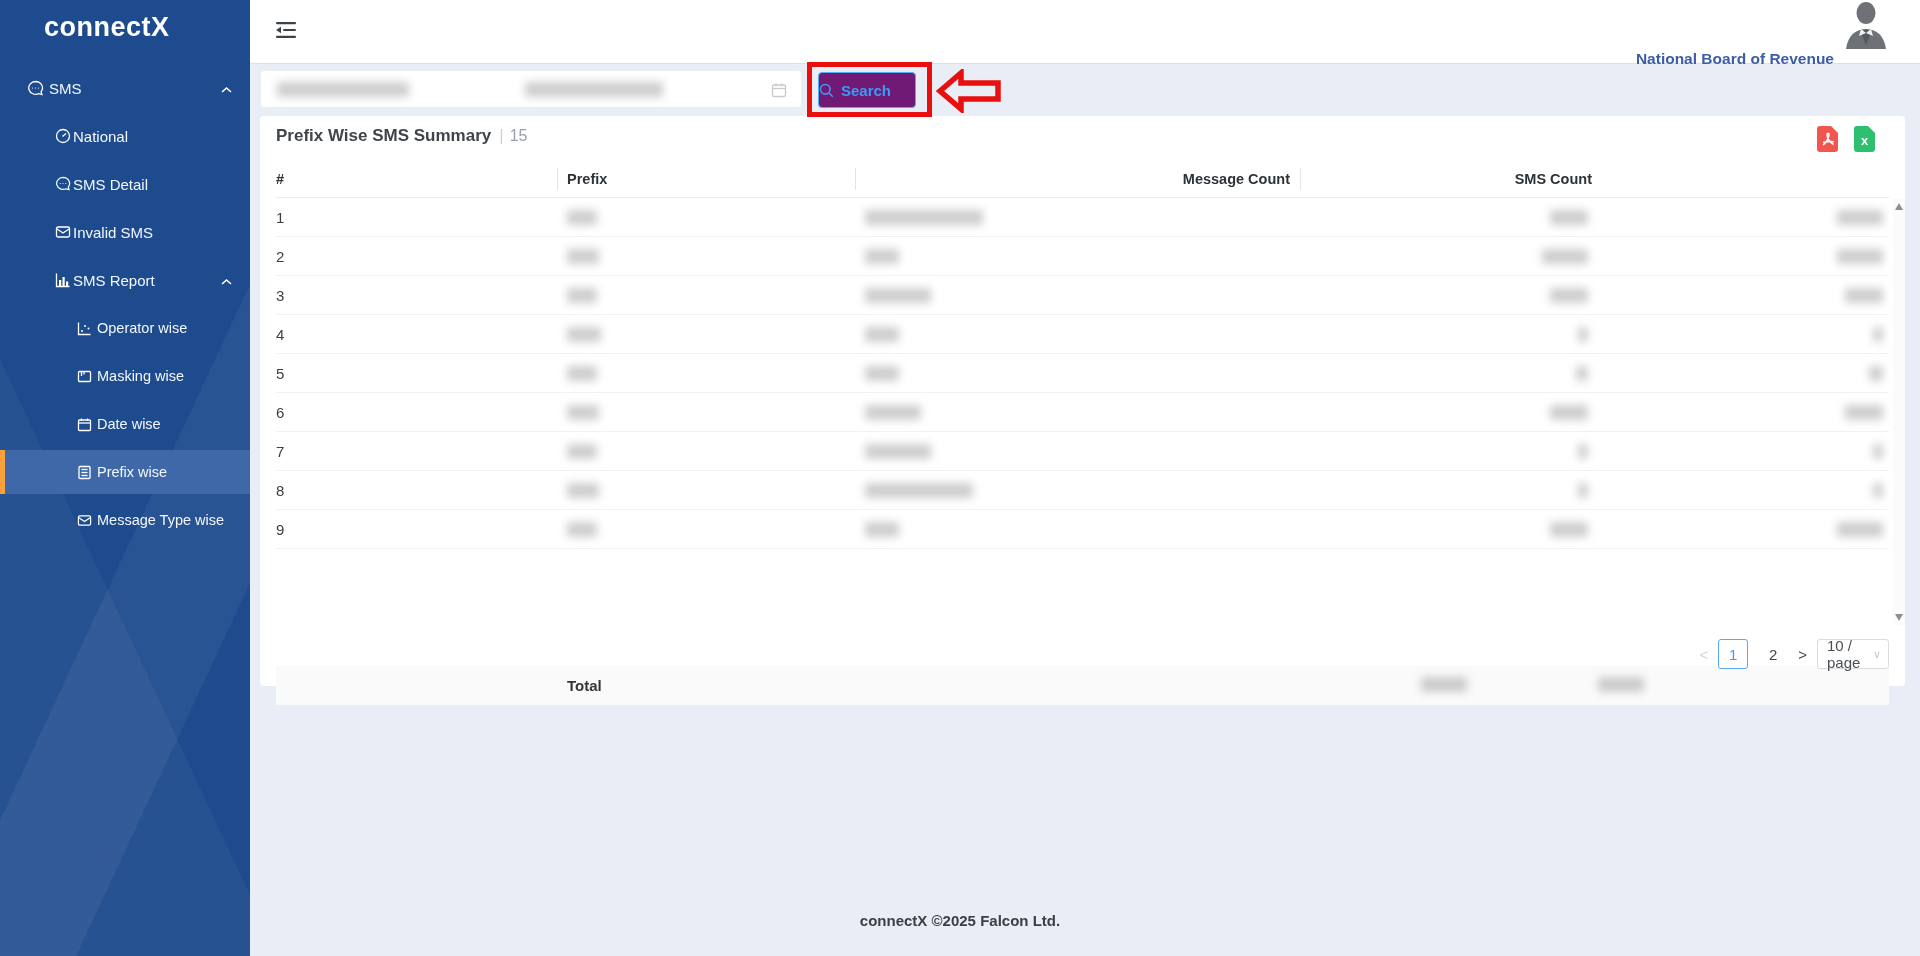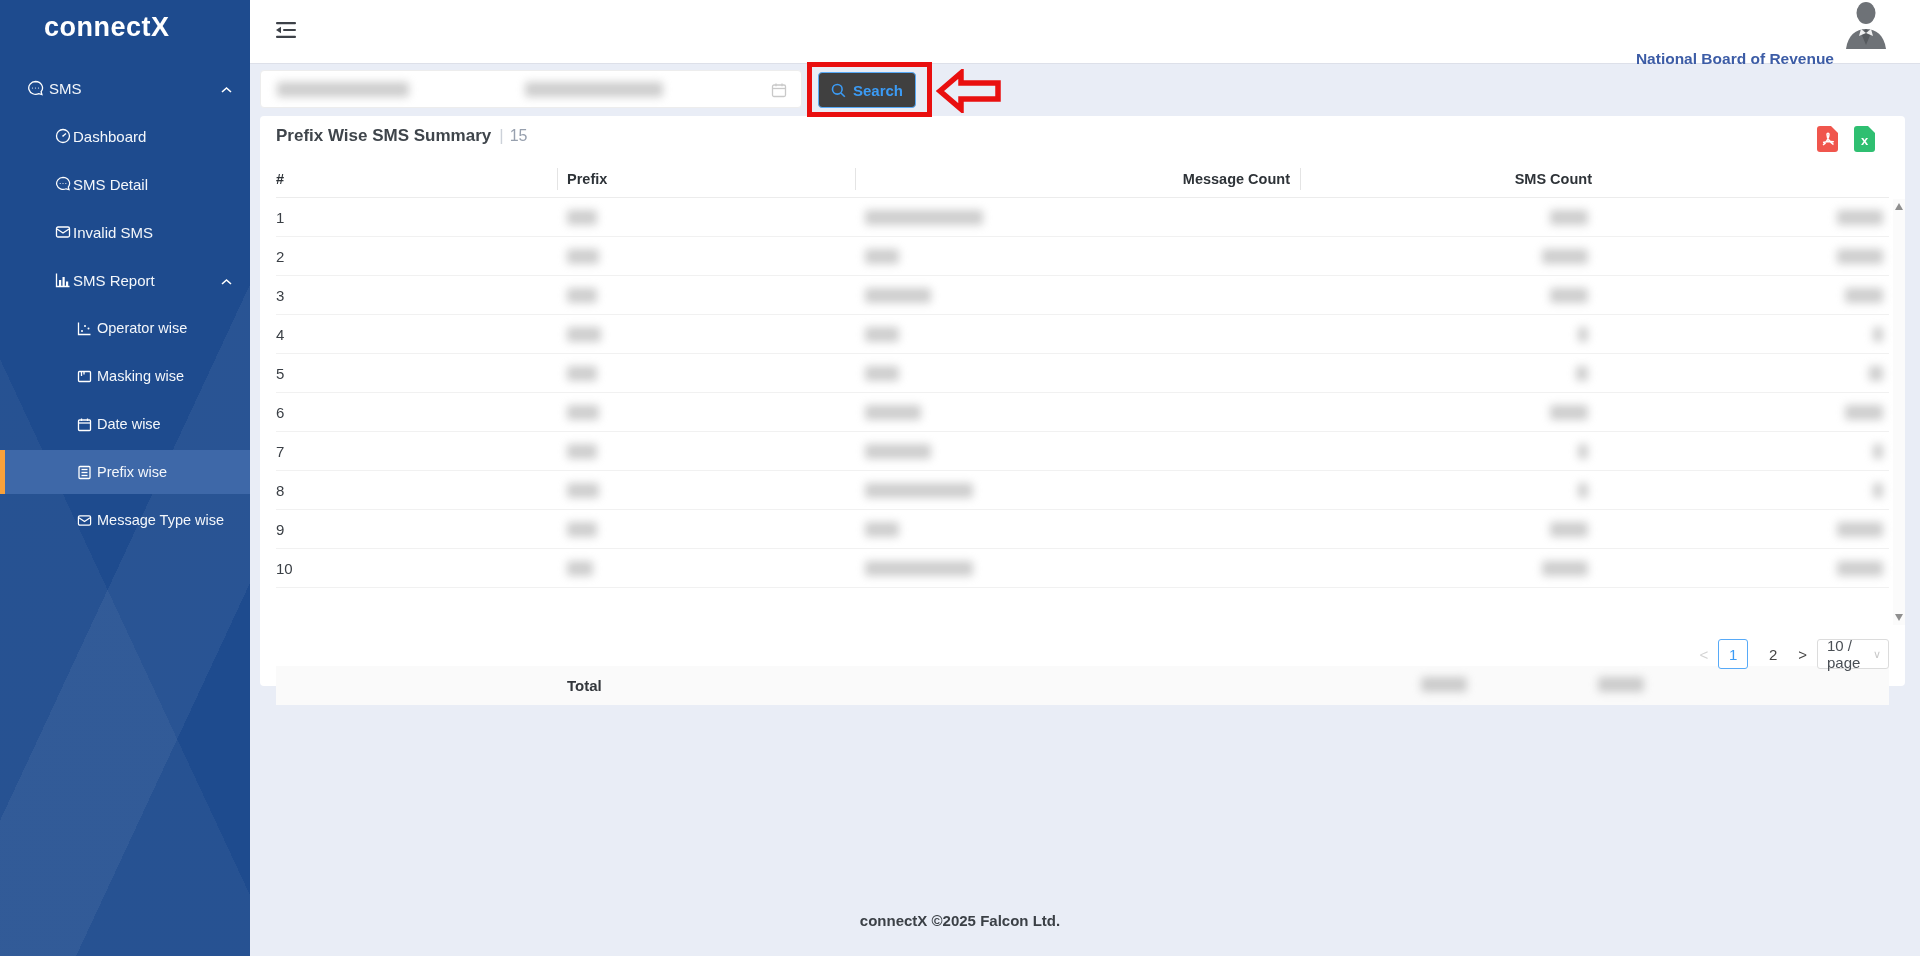--- a/index.html
+++ b/index.html
@@ -34,21 +34,21 @@
 
   
   .content { position:absolute; left:250px; top:63px; width:1670px; height:893px; }
 
   
   .range-picker { position:absolute; left:10px; top:7px; width:542px; height:38px; background:#fff; border:1px solid #ededed; border-radius:4px; cursor:text; }
   .blur-blob { display:inline-block; height:15px; background:#9d9d9d; opacity:0.5; border-radius:3px; filter:blur(4px); }
   .rp-b1 { position:absolute; left:16px; top:11px; width:132px; }
   .rp-b2 { position:absolute; left:264px; top:11px; width:138px; }
   .rp-cal { position:absolute; right:14px; top:11px; }
-  .search-btn { position:absolute; left:568px; top:9px; width:98px; height:36px; background:#404040; border:1px solid #57aaf8; border-radius:4px; color:#3b9bf5; font-size:15px; font-weight:bold; font-family:"Liberation Sans",sans-serif; cursor:pointer; display:flex; align-items:center; justify-content:center; gap:7px; }
+  .search-btn { position:absolute; left:568px; top:9px; width:98px; height:36px; background:#701a75; border:1px solid #57aaf8; border-radius:4px; color:#3b9bf5; font-size:15px; font-weight:bold; font-family:"Liberation Sans",sans-serif; cursor:pointer; display:flex; align-items:center; justify-content:flex-start; gap:7px; }
   .annotation-box { position:absolute; left:557px; top:-1px; width:125px; height:55px; border:5px solid #e90f0f; z-index:6; pointer-events:none; }
   .annotation-arrow { position:absolute; left:686px; top:6px; z-index:6; pointer-events:none; }
 
   
   .card { position:absolute; left:10px; top:53px; width:1645px; height:570px; background:#ffffff; border-radius:4px; }
   .card-head { position:absolute; left:16px; right:16px; top:10px; height:34px; }
   .report-title { font-size:17px; font-weight:bold; color:#3f454b; }
   .title-div { color:#ccd1d9; font-size:17px; margin:0 6px 0 8px; }
   .report-count { color:#97a0ae; font-size:16px; }
   .export-icons { position:absolute; right:14px; top:0; display:flex; gap:16px; }
@@ -113,21 +113,21 @@
       </div>
 
       <div class="menu-item lvl1">
         <span class="mi-icon">
           <svg width="16" height="16" viewBox="0 0 16 16" fill="none" stroke="#fff" stroke-width="1.3">
               <circle cx="8" cy="8" r="6.5"></circle>
               <path d="M8 8l3-2.5"></path>
               <circle cx="8" cy="8" r="0.8" fill="#fff" stroke="none"></circle>
             </svg>
         </span>
-        <span class="mi-label">Dashboard</span>
+        <span class="mi-label">National</span>
       </div>
 
       <div class="menu-item lvl1">
         <span class="mi-icon">
           <svg width="16" height="16" viewBox="0 0 17 17" fill="none" stroke="#fff" stroke-width="1.3">
               <path d="M8.5 1.5a7 6.4 0 1 0 3.4 12.1l3 .9-.8-2.8A7 6.4 0 0 0 8.5 1.5z"></path>
               <circle cx="5.5" cy="8" r="0.6" fill="#fff" stroke="none"></circle>
               <circle cx="8.5" cy="8" r="0.6" fill="#fff" stroke="none"></circle>
               <circle cx="11.5" cy="8" r="0.6" fill="#fff" stroke="none"></circle>
             </svg>
@@ -439,35 +439,20 @@
               <span class="blur-blob" style="width:34px"></span>
             </div>
           <div class="c num c4pad">
               <span class="blur-blob" style="width:38px"></span>
             </div>
           <div class="c num c5pad">
               <span class="blur-blob" style="width:46px"></span>
             </div>
         </div>
 
-        <div class="trow tgrid">
-          <div class="c">10</div>
-          <div class="c c2pad">
-              <span class="blur-blob" style="width:26px"></span>
-            </div>
-          <div class="c c3pad">
-              <span class="blur-blob" style="width:108px"></span>
-            </div>
-          <div class="c num c4pad">
-              <span class="blur-blob" style="width:46px"></span>
-            </div>
-          <div class="c num c5pad">
-              <span class="blur-blob" style="width:46px"></span>
-            </div>
-        </div>
 
         <div class="total-row tgrid">
           <div class="c"></div>
           <div class="c c2pad">Total</div>
           <div class="c"></div>
           <div class="c num c4pad"><span class="blur-blob" style="width:46px"></span></div>
           <div class="c num c5pad"><span class="blur-blob" style="width:46px"></span></div>
         </div>
       </div>
 

